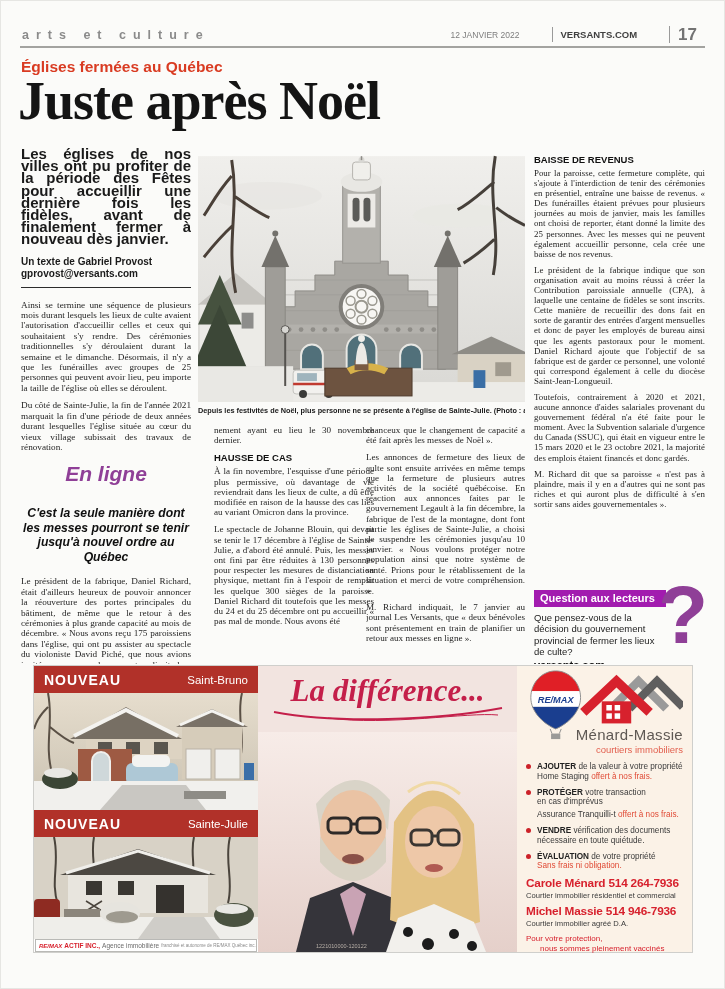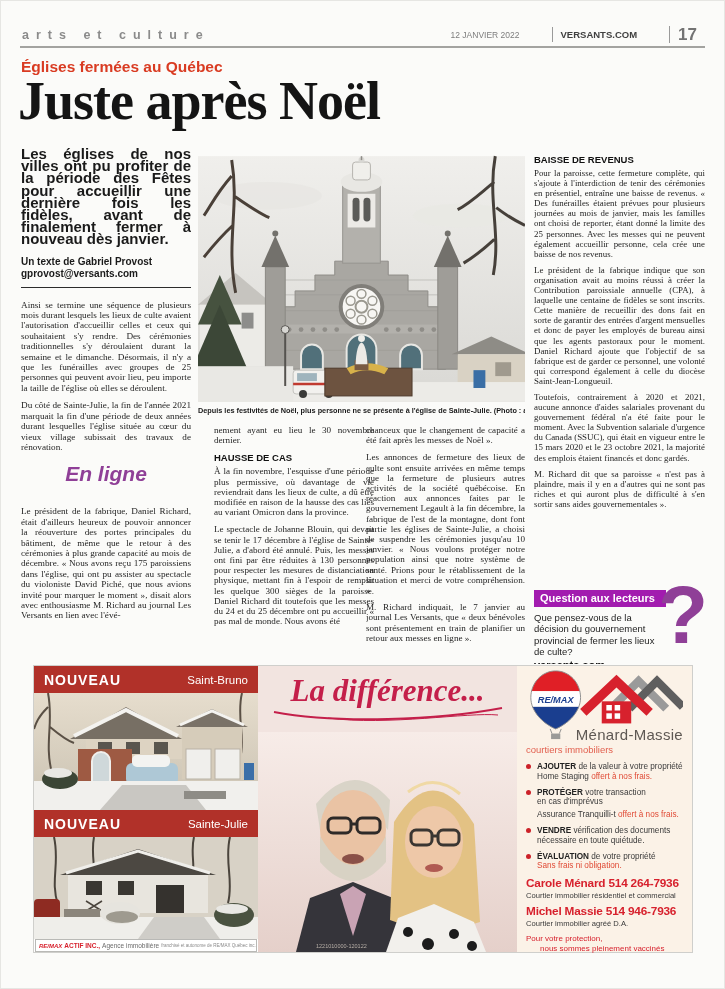--- a/index.html
+++ b/index.html
@@ -80,21 +80,21 @@
   .ad-center{width:261px;background:#f2e4e0;position:relative;overflow:hidden;}
   .ad-script{font-family:"Liberation Serif",serif;font-style:italic;font-weight:bold;
              font-size:31px;line-height:34px;color:#c41f4a;text-align:center;margin-top:8px;}
   .ad-flourish{display:block;margin:-2px auto 0;}
   .ad-couple{position:absolute;left:0;bottom:0;}
   .ad-code{position:absolute;left:58px;bottom:3px;font-size:5.5px;color:#b6aea6;}
 
   .ad-right{flex:1;background:#fbf2e7;padding:4px 9px 0;box-sizing:border-box;}
   .brand-logo{display:block;margin:0 auto;}
   .brand-name{font-size:15px;color:#5e5853;text-align:right;margin-top:-14px;letter-spacing:.3px;}
-  .brand-sub{font-size:9.5px;color:#e2604f;text-align:left;margin:1px 0 7px;}
+  .brand-sub{font-size:9.5px;color:#e2604f;text-align:right;margin:1px 0 7px;}
   .bullets{list-style:none;margin:0;padding:0;}
   .bullets li{position:relative;padding-left:11px;font-size:8.2px;line-height:9.8px;color:#3a3a3a;
               margin-bottom:6px;}
   .bdot{position:absolute;left:0;top:2px;width:5px;height:5px;border-radius:50%;background:#cc2229;}
   .bb{font-weight:bold;color:#222;}
   .br{color:#e04a35;}
   .bl2{display:block;}
   .bl3{display:block;margin-top:3px;}
   .agent{margin-top:5px;}
   .agent-name{font-weight:bold;font-size:11.8px;line-height:13px;color:#d7212d;letter-spacing:-.2px;}
@@ -122,20 +122,21 @@
     <p class="lede">Les églises de nos villes ont pu profiter de la période des Fêtes pour accueillir une dernière fois les fidèles, avant de finalement fermer à nouveau dès janvier.</p>
     <p class="byline">
       <span>Un texte de Gabriel Provost</span>
       <span class="email">gprovost@versants.com</span>
     </p>
     <hr class="byline-rule">
     <p class="body">Ainsi se termine une séquence de plusieurs mois durant lesquels les lieux de culte avaient l'autorisation d'accueillir celles et ceux qui souhaitaient s'y rendre. Des cérémonies traditionnelles s'y déroulaient durant la semaine et le dimanche. Désormais, il n'y a que les funérailles avec groupes de 25 personnes qui peuvent avoir lieu, peu importe la taille de l'église où elles se déroulent.</p>
     <p class="body">Du côté de Sainte-Julie, la fin de l'année 2021 marquait la fin d'une période de deux années durant lesquelles l'église située au cœur du vieux village subissait des travaux de rénovation.</p>
     <div class="pullquote">
       <div class="pq-title">En ligne</div>
+      <div class="pq-text">C'est la seule manière dont les messes pourront se tenir jusqu'à nouvel ordre au Québec</div>
     </div>
     <p class="body">Le président de la fabrique, Daniel Richard, était d'ailleurs heureux de pouvoir annoncer la réouverture des portes principales du bâtiment, de même que le retour à des cérémonies à plus grande capacité au mois de décembre. « Nous avons reçu 175 paroissiens dans l'église, qui ont pu assister au spectacle du violoniste David Piché, que nous avions invité pour marquer le moment », disait alors avec enthousiasme M. Richard au journal Les Versants en lien avec l'évé-</p>
   </div>
 
   <figure class="photo">
     <svg width="327" height="248" viewBox="0 0 330 248">
       <defs>
         <linearGradient id="sky" x1="0" y1="0" x2="0" y2="1">
           <stop offset="0" stop-color="#f0efec"></stop>
             <stop offset="1" stop-color="#d9d8d4"></stop>

